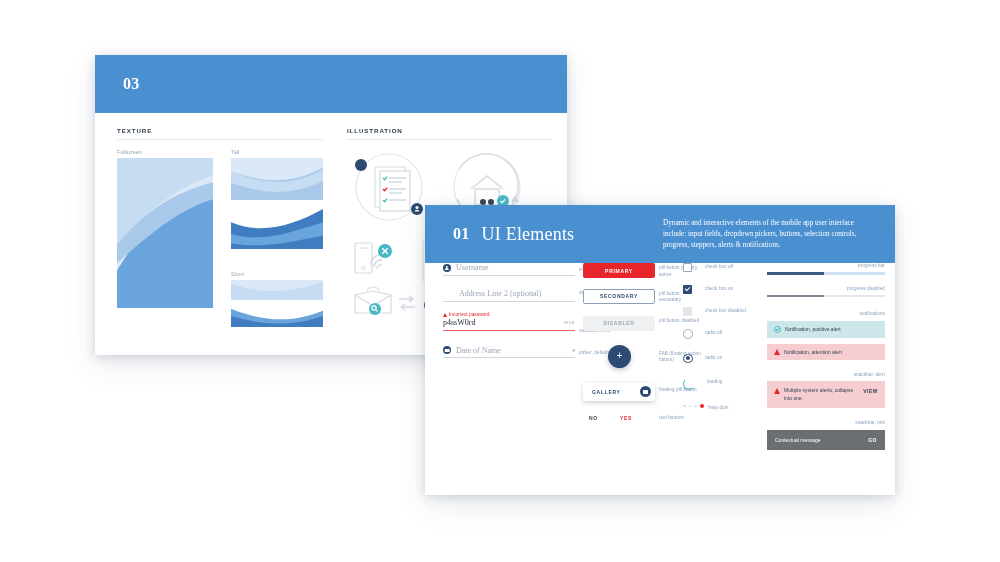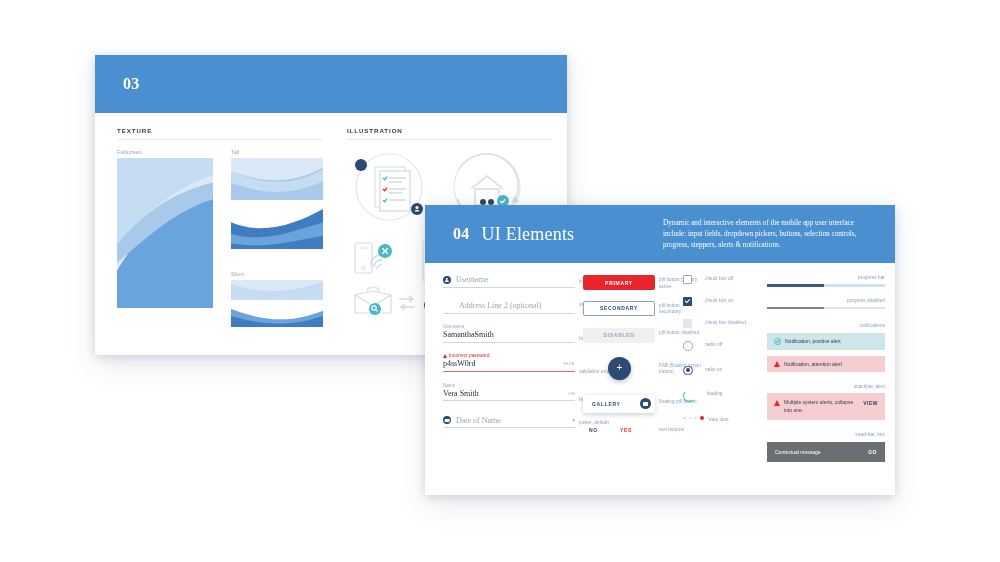--- a/index.html
+++ b/index.html
@@ -372,26 +372,26 @@
               </g>
             </svg>
           </div>
         </div>
       </div>
     </div>
   </div>
 
   <div class="card" id="card-ui">
     <div class="card-header">
-      <span class="hdr-num">04</span>
+      <span class="hdr-num">01</span>
       <span class="hdr-title">UI Elements</span>
       <span class="hdr-desc">Dynamic and interactive elements of the mobile app user interface include: input fields, dropdown pickers, buttons, selection controls, progress, steppers, alerts &amp; notifications.</span>
     </div>
 
-    <div class="card-body" style="padding:12px 0 10px 18px;">
+    <div class="card-body" style="padding:0 0 10px 18px;">
       <div class="ui-grid">
 
         <div class="ui-col">
 
           <div class="field-row">
             <div class="fld-val ph">
               <span class="fld-icon"></span>
               <span>Username</span>
             </div>
             <div class="fld-line"></div>
@@ -401,51 +401,34 @@
 
           <div class="field-row">
             <div class="fld-val ph" style="padding-top:3px;margin-left:16px;">
               <span>Address Line 2 (optional)</span>
             </div>
             <div class="fld-line"></div>
             <div class="field-note note">default, no icon</div>
           </div>
 
 
-          <div class="field-row">
-            <div class="fld-cap">Username</div>
-            <div class="fld-val">
-              <span>SamanthaSmith</span>
-            </div>
-            <div class="fld-line"></div>
-            <div class="field-note note" style="top:12px;">focus off</div>
-          </div>
 
           <div class="field-row">
             <div class="err-head">
               <span class="tri"></span>
               <span>Incorrect password.</span>
             </div>
             <div class="fld-val">
               <span>p4ssW0rd</span>
               <span class="tail">HIDE</span>
             </div>
             <div class="fld-line error"></div>
             <div class="field-note note" style="top:16px;">validation error</div>
           </div>
 
-          <div class="field-row">
-            <div class="fld-cap">Name</div>
-            <div class="fld-val">
-              <span>Vera Smith</span>
-              <span class="tail">ON</span>
-            </div>
-            <div class="fld-line"></div>
-            <div class="field-note note" style="top:14px;">field locked</div>
-          </div>
 
           <div class="field-row" style="margin-top:4px;">
             <div class="fld-val ph">
               <span class="fld-icon cal"></span>
               <span>Date of Name</span>
               <span class="caret">▾</span>
             </div>
             <div class="fld-line"></div>
             <div class="field-note note">picker,
 default</div>

